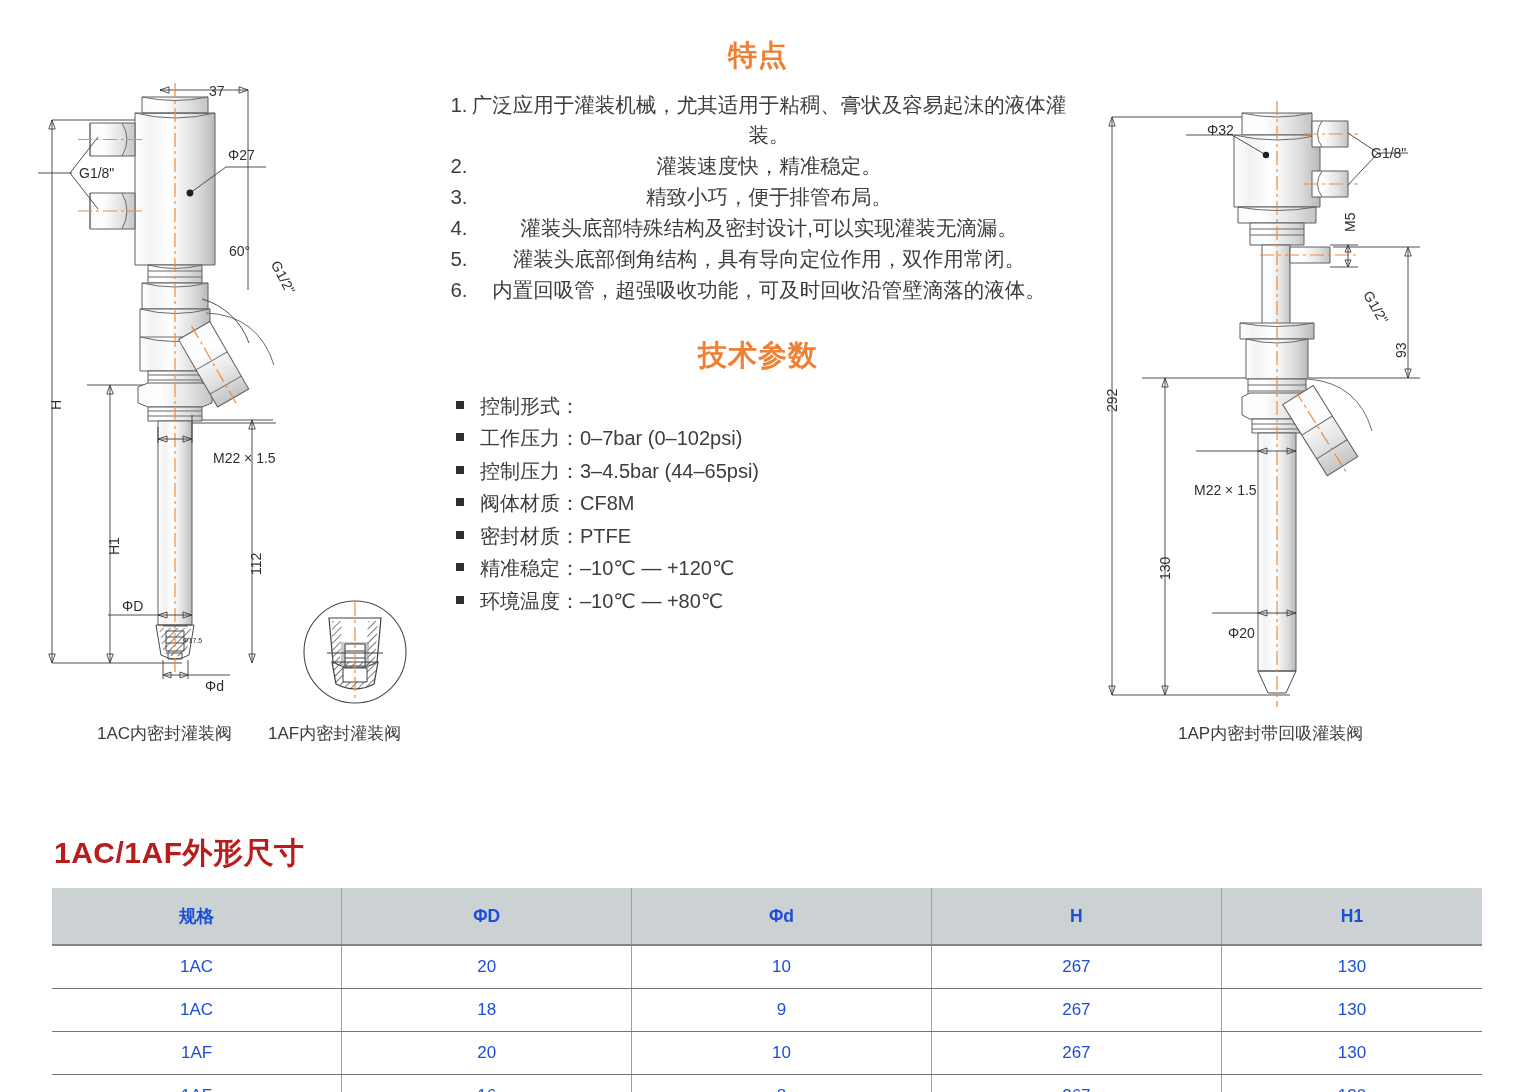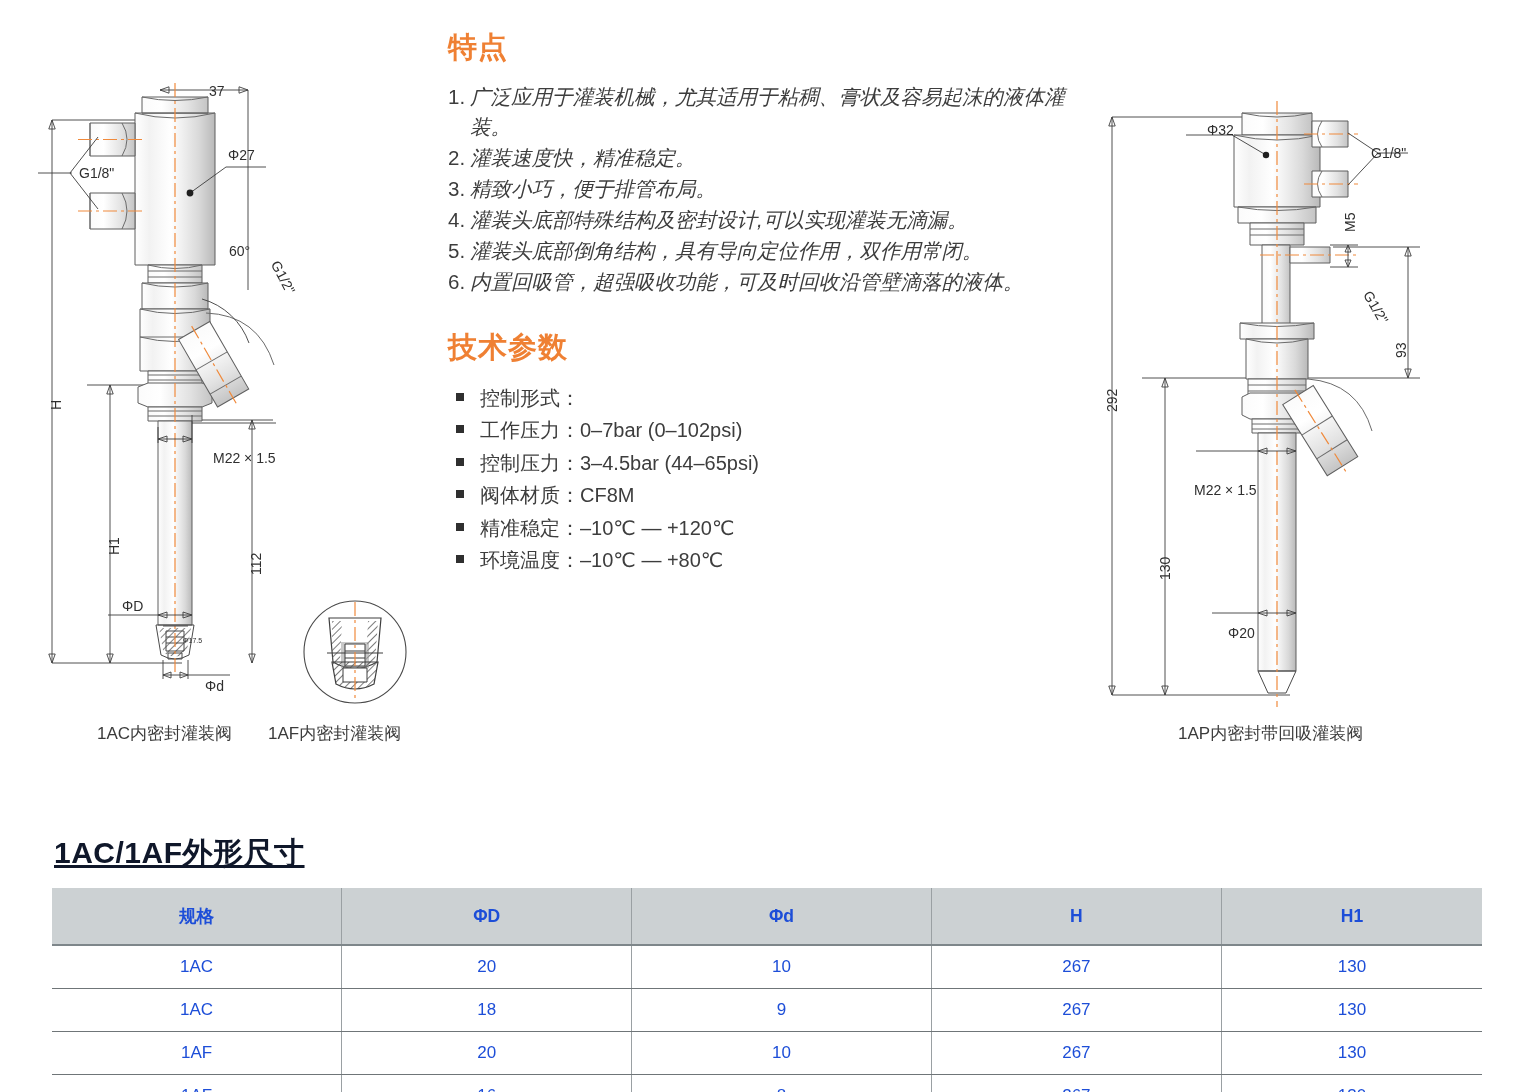--- a/index.html
+++ b/index.html
@@ -10,60 +10,60 @@
     color:#3b3b3b;
     position:relative;
     overflow:hidden;
   }
   .page{position:relative;width:1536px;height:1092px;}
 
   
   .abs{position:absolute;}
 
   
-  .text-col{position:absolute;left:448px;top:32px;width:620px;}
+  .text-col{position:absolute;left:448px;top:40px;width:620px;text-align:center;}
   .sect-title{
     color:#ef8033;
     font-size:29px;
     font-weight:bold;
     letter-spacing:1px;
     margin:0 0 18px 0;
     line-height:1.1;
   }
   .feature-list{list-style:none;margin:0;padding:0;}
   .feature-list li{
     display:flex;
     font-size:20.5px;
     line-height:30px;
     color:#3d3d3d;
     margin-bottom:1px;
   }
   .feat-num{width:22px;flex:0 0 22px;}
-  .feat-txt{flex:1;font-style:italic;}
+  .feat-txt{flex:1;}
 
   .spec-gap{height:34px;}
 
   .spec-list{list-style:none;margin:8px;padding:0;}
   .spec-list li{
     display:flex;
     align-items:baseline;
     font-size:20px;
     line-height:32.5px;
     color:#3d3d3d;
   }
   .sq-bullet{
     width:8px;height:8px;background:#2f2f2f;
     flex:0 0 8px;margin-right:16px;position:relative;top:-4px;
   }
   .spec-label{white-space:nowrap;}
 
   
   .tbl-title{
     position:absolute;left:54px;top:833px;
-    color:#0f172a;font-size:30px;font-weight:bold;letter-spacing:.5px;text-decoration:underline;
+    color:#b91c1c;font-size:30px;font-weight:bold;letter-spacing:.5px;
   }
   table.dims{
     position:absolute;left:52px;top:888px;
     width:1430px;border-collapse:collapse;
   }
   table.dims th,table.dims td{
     text-align:center;font-size:17px;color:#1d4ed8;
     border-left:1px solid #9aa0a3;
     padding:4px;height:34px;
   }
@@ -424,20 +424,25 @@
       </li>
       <li>
         <span class="sq-bullet"></span>
         <span class="spec-label">控制压力：</span>
         <span>3–4.5bar (44–65psi)</span>
       </li>
       <li>
         <span class="sq-bullet"></span>
         <span class="spec-label">阀体材质：</span>
         <span>CF8M</span>
+      </li>
+      <li>
+        <span class="sq-bullet"></span>
+        <span class="spec-label">密封材质：</span>
+        <span>PTFE</span>
       </li>
       <li>
         <span class="sq-bullet"></span>
         <span class="spec-label">精准稳定：</span>
         <span>–10℃ — +120℃</span>
       </li>
       <li>
         <span class="sq-bullet"></span>
         <span class="spec-label">环境温度：</span>
         <span>–10℃ — +80℃</span>

